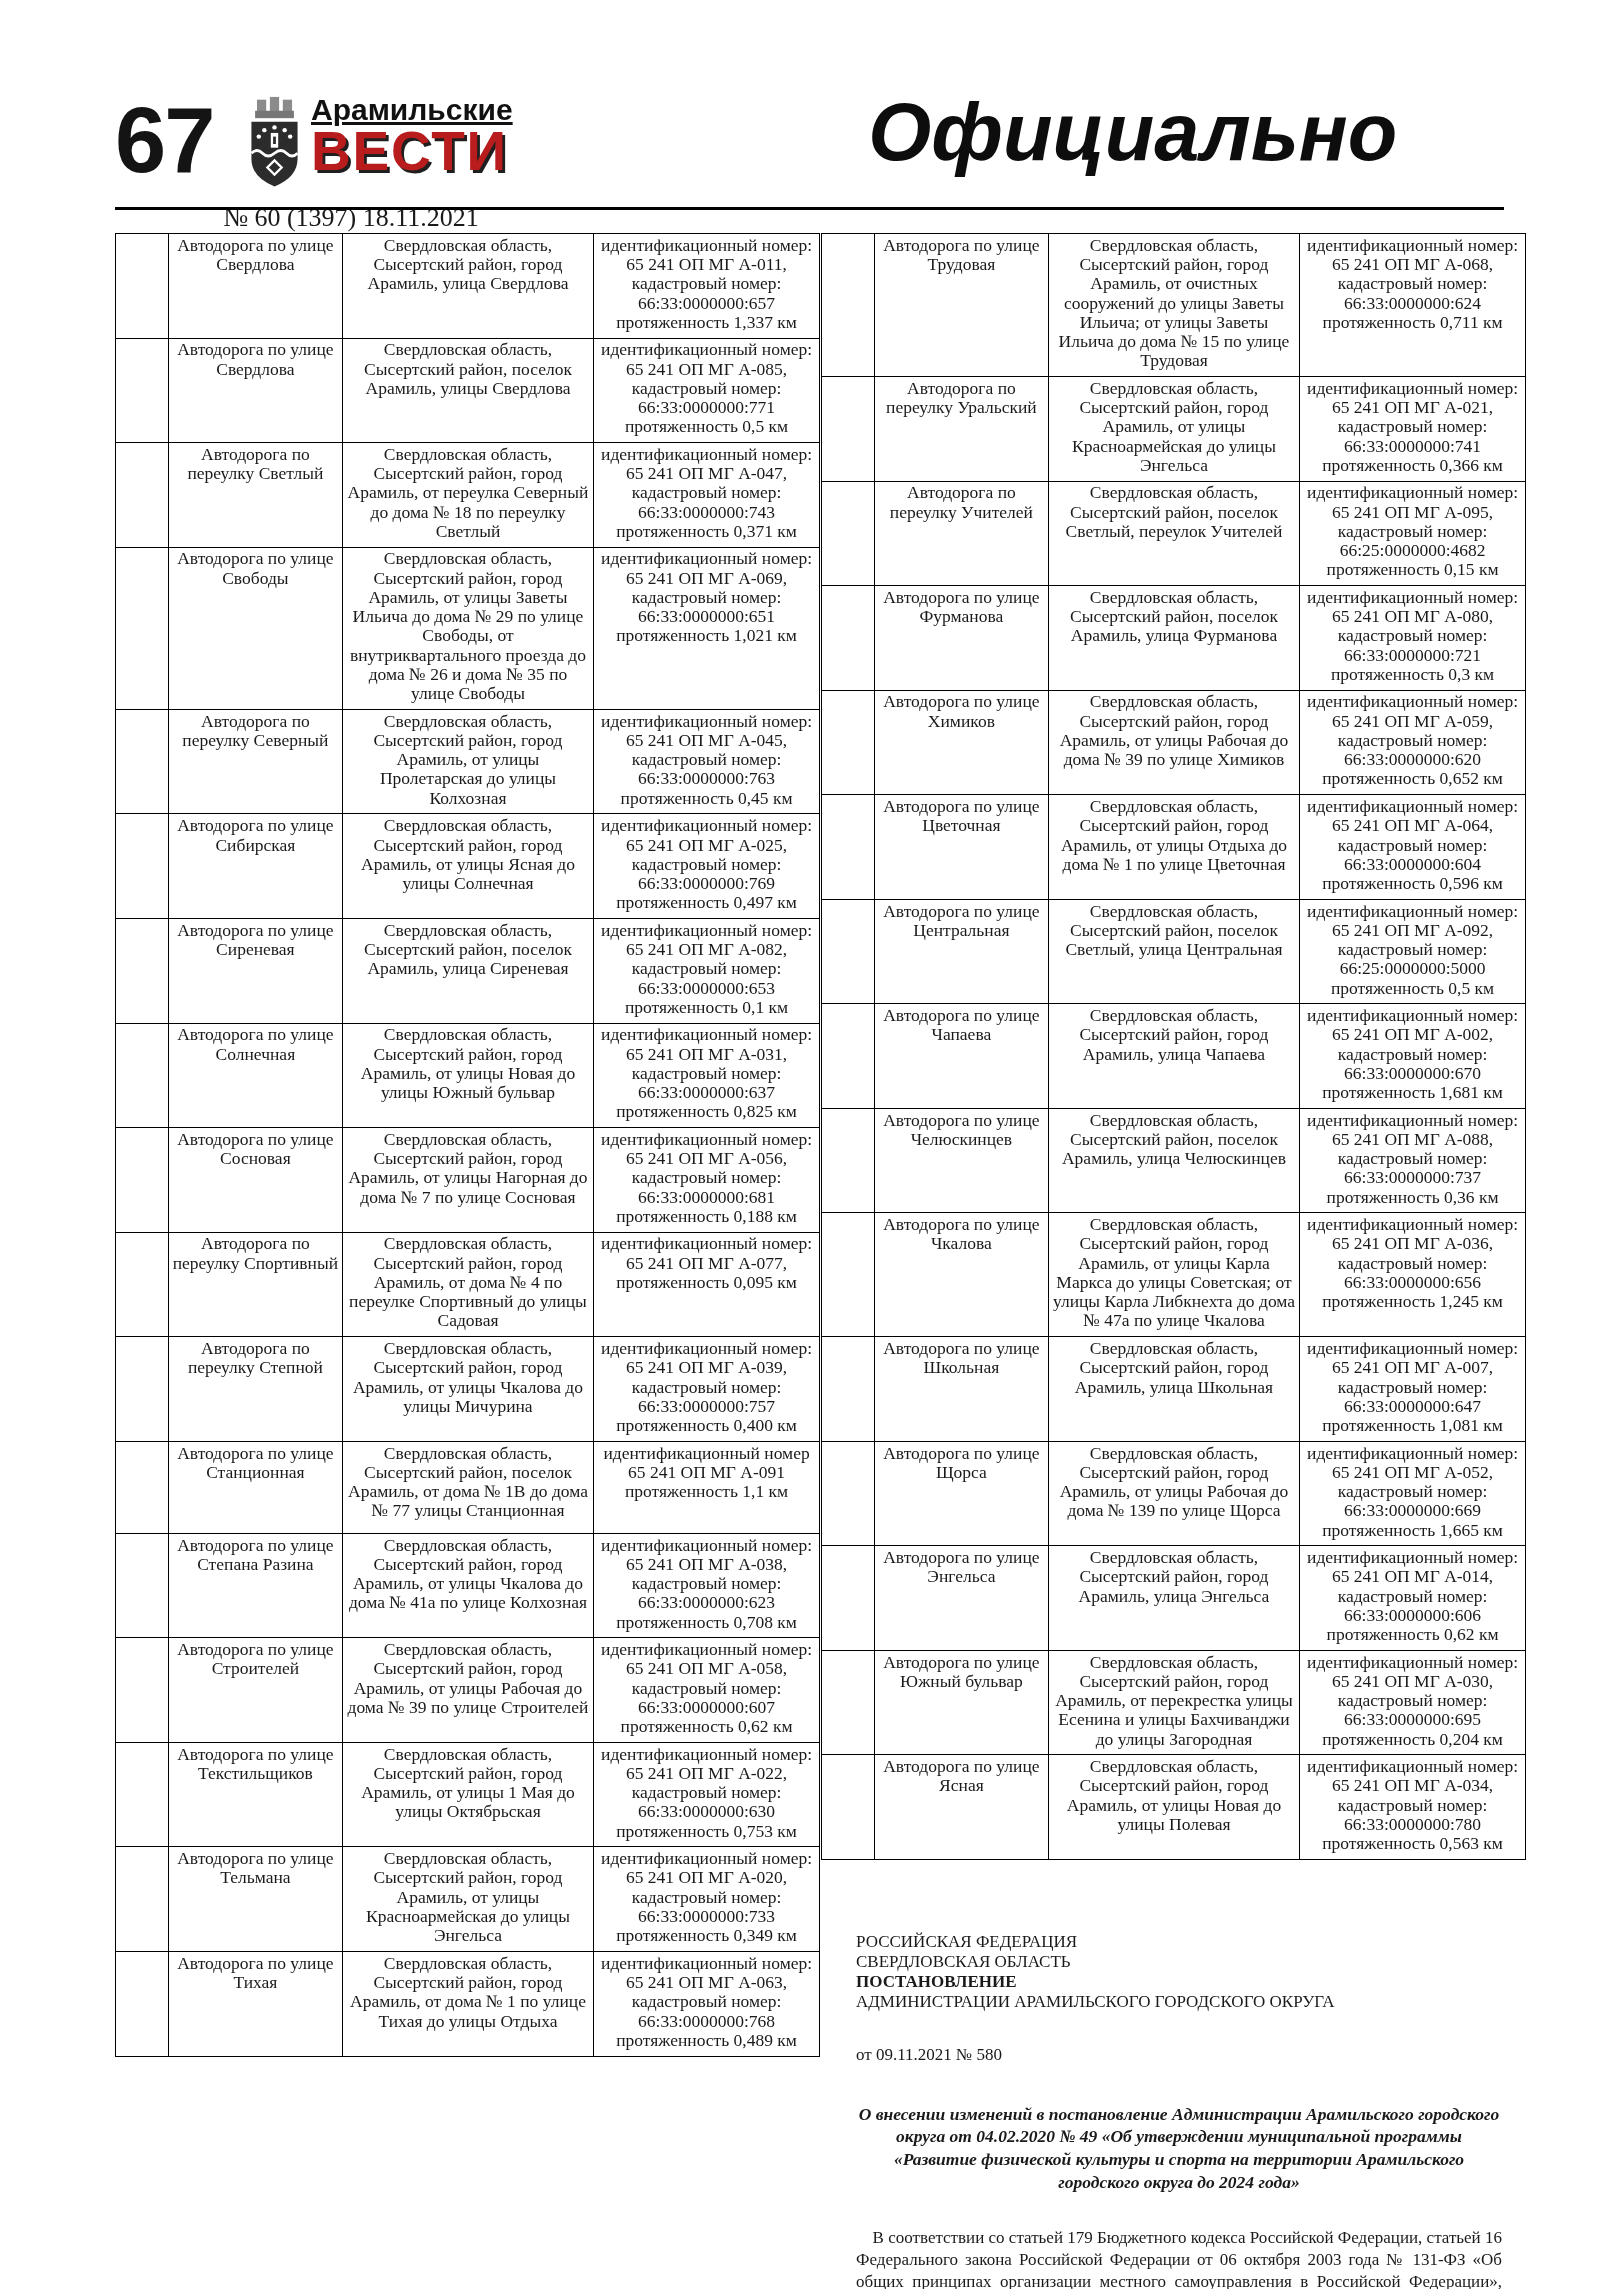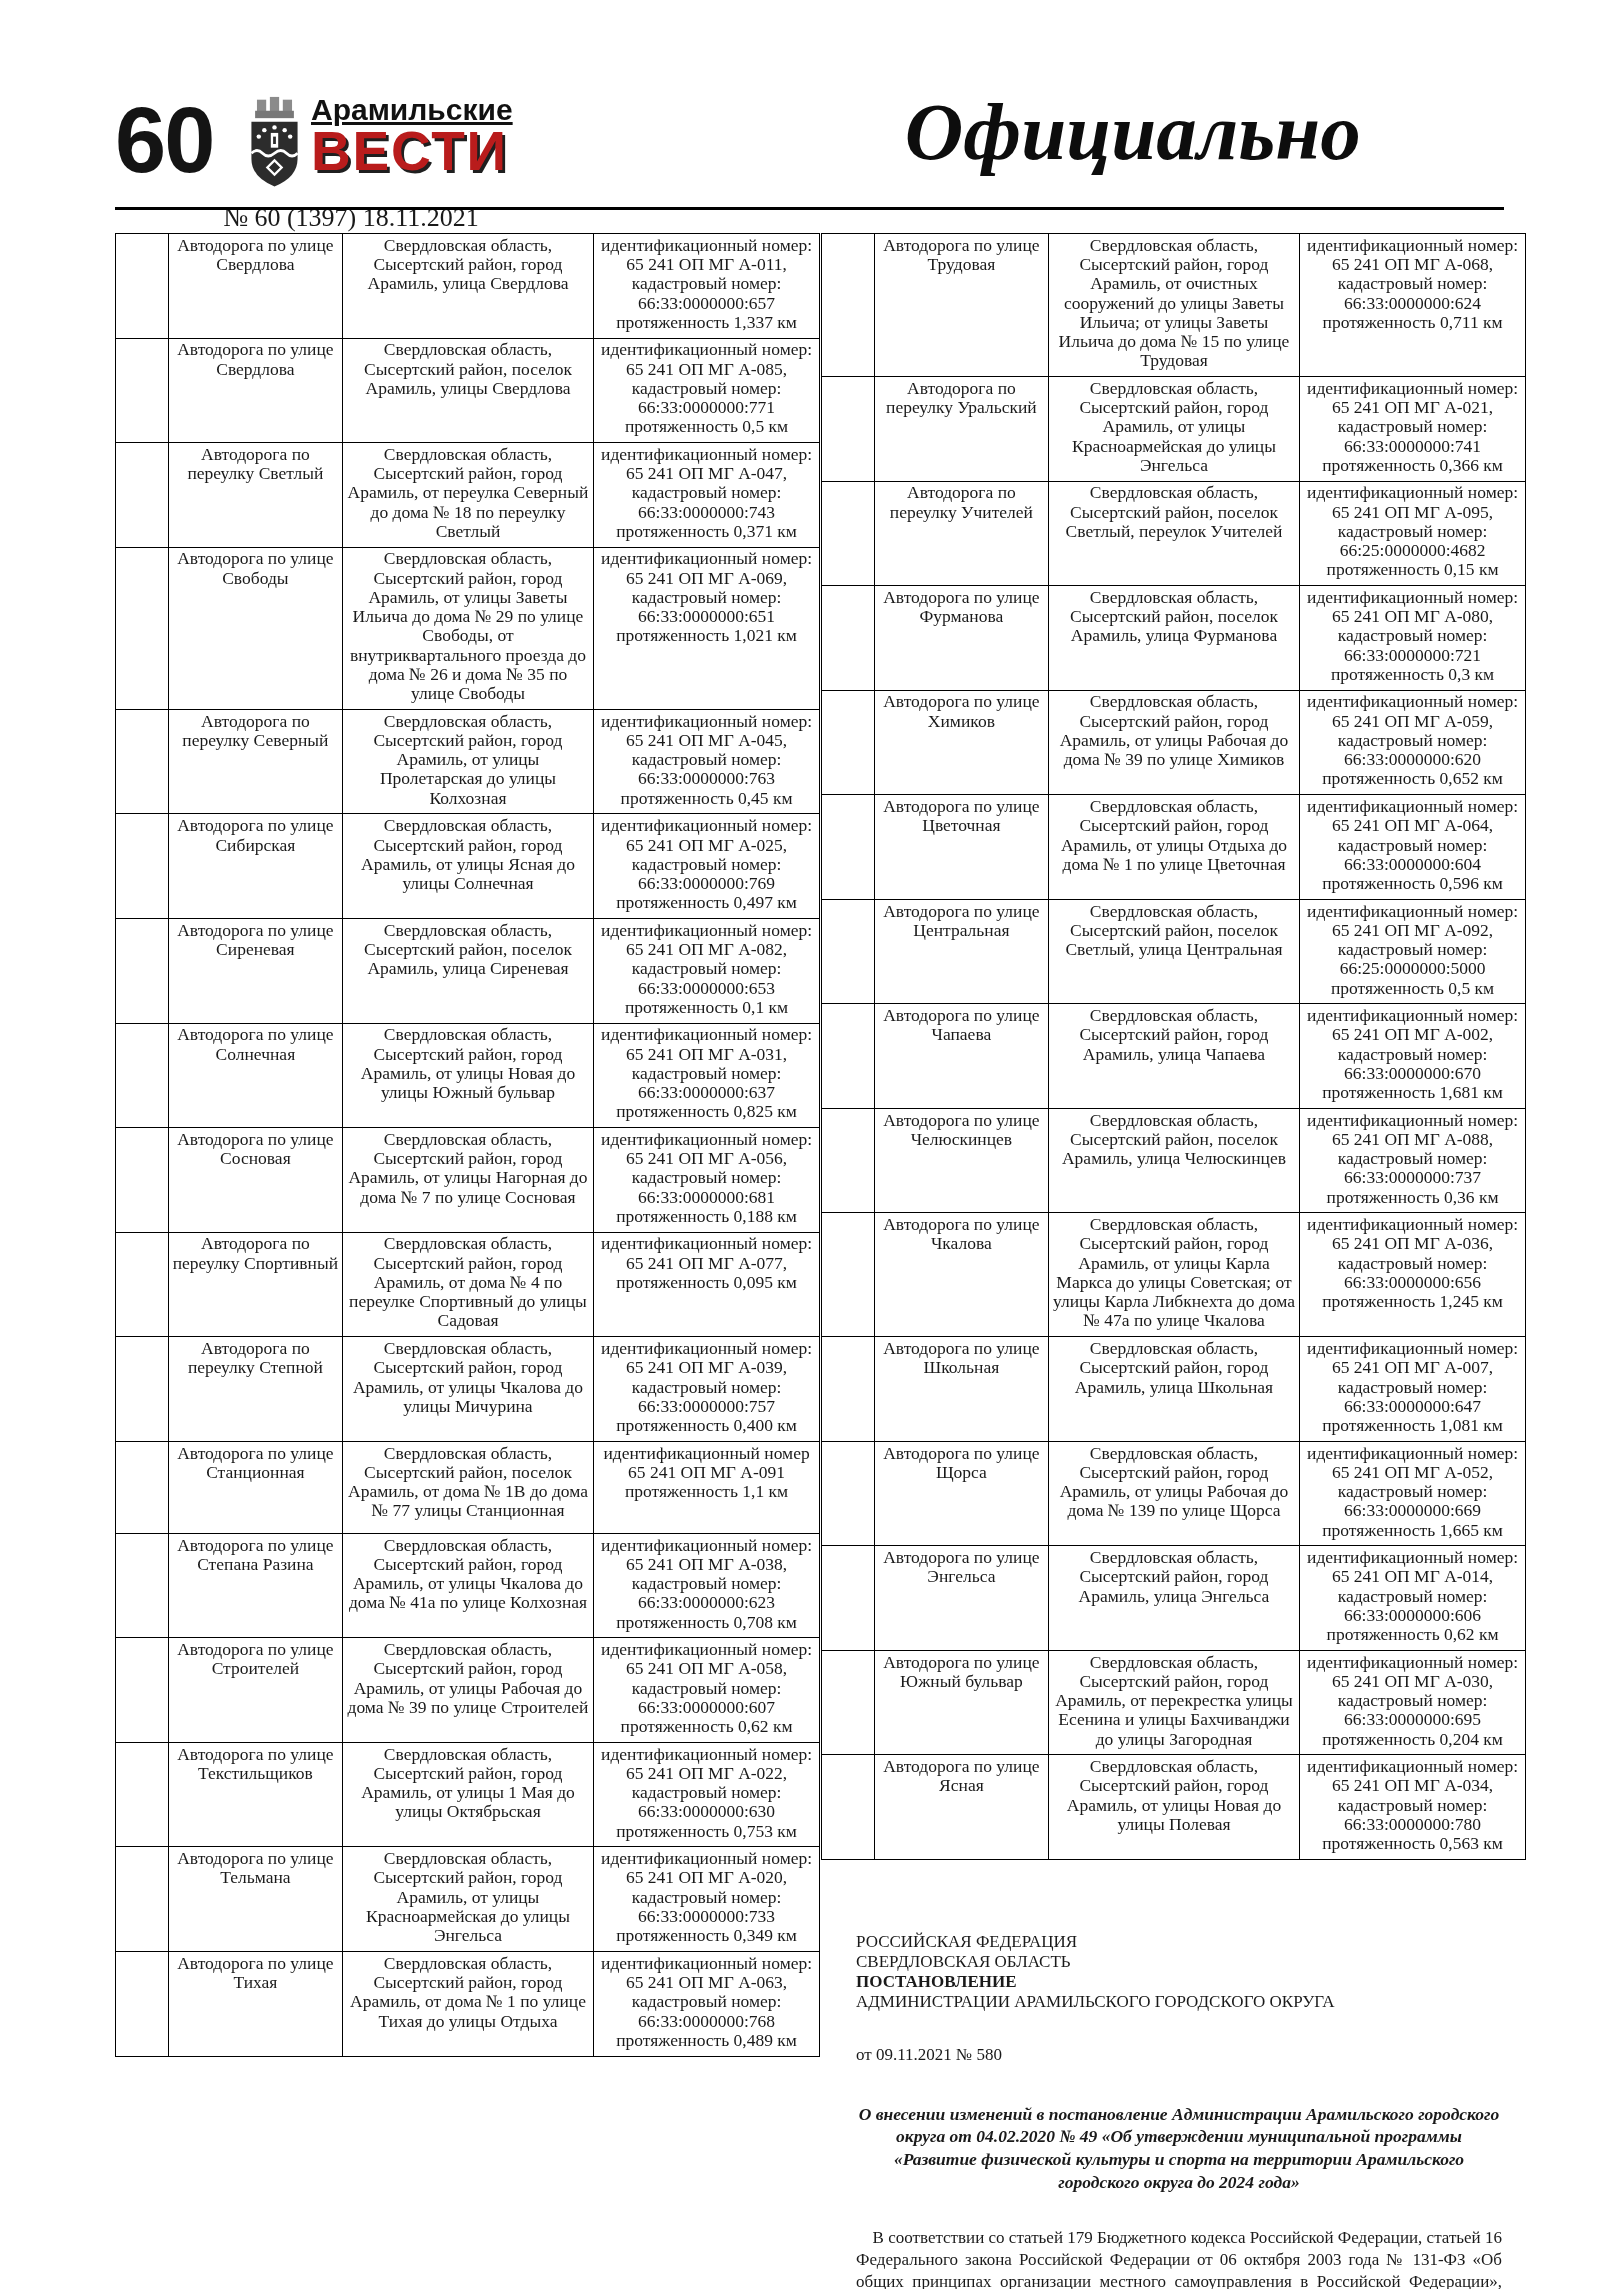--- a/index.html
+++ b/index.html
@@ -33,21 +33,21 @@
     text-shadow:2.8px 2.8px 0 #1f1f1f;
     text-align:right;
   }
   .issue-line{
     position:absolute;left:79px;top:111px;width:314px;
     text-align:center;font-size:26px;white-space:nowrap;
   }
   .section-title{
     position:absolute;left:665px;right:18.5px;top:-3.7px;
     text-align:center;
-    font-family:Liberation Serif, serif;
+    font-family:Liberation Sans, sans-serif;
     font-style:italic;font-weight:bold;
     font-size:81px;line-height:1.1;color:#0d0d0d;
   }
   .header-rule{
     position:absolute;left:115px;top:207px;width:1389px;height:0;
     border-top:3.7px solid #000;
   }
   
   .content{position:absolute;left:115px;top:233px;width:1389px;display:flex;gap:25px;align-items:flex-start;}
   .col-left{width:681px;}
@@ -87,21 +87,21 @@
     text-indent:16.6px;
     line-height:1.32;
   }
 </style>
 </head>
 <body>
 
 <div class="page">
 
   <div class="header">
-    <div class="page-number">60</div>
+    <div class="page-number">67</div>
 
     <span class="emblem">
       <svg width="61" height="96" viewBox="0 0 66 104" aria-hidden="true">
 
         <rect x="14" y="4" width="10" height="14" fill="#8b8b8b"></rect>
         <rect x="28" y="1" width="10" height="17" fill="#8b8b8b"></rect>
         <rect x="42" y="4" width="10" height="14" fill="#8b8b8b"></rect>
         <rect x="12" y="16" width="42" height="8" fill="#777777"></rect>
 
         <path d="M8 28 h50 v40 q0 20 -25 30 q-25 -10 -25 -30 z" fill="#2c2c2c"></path>

